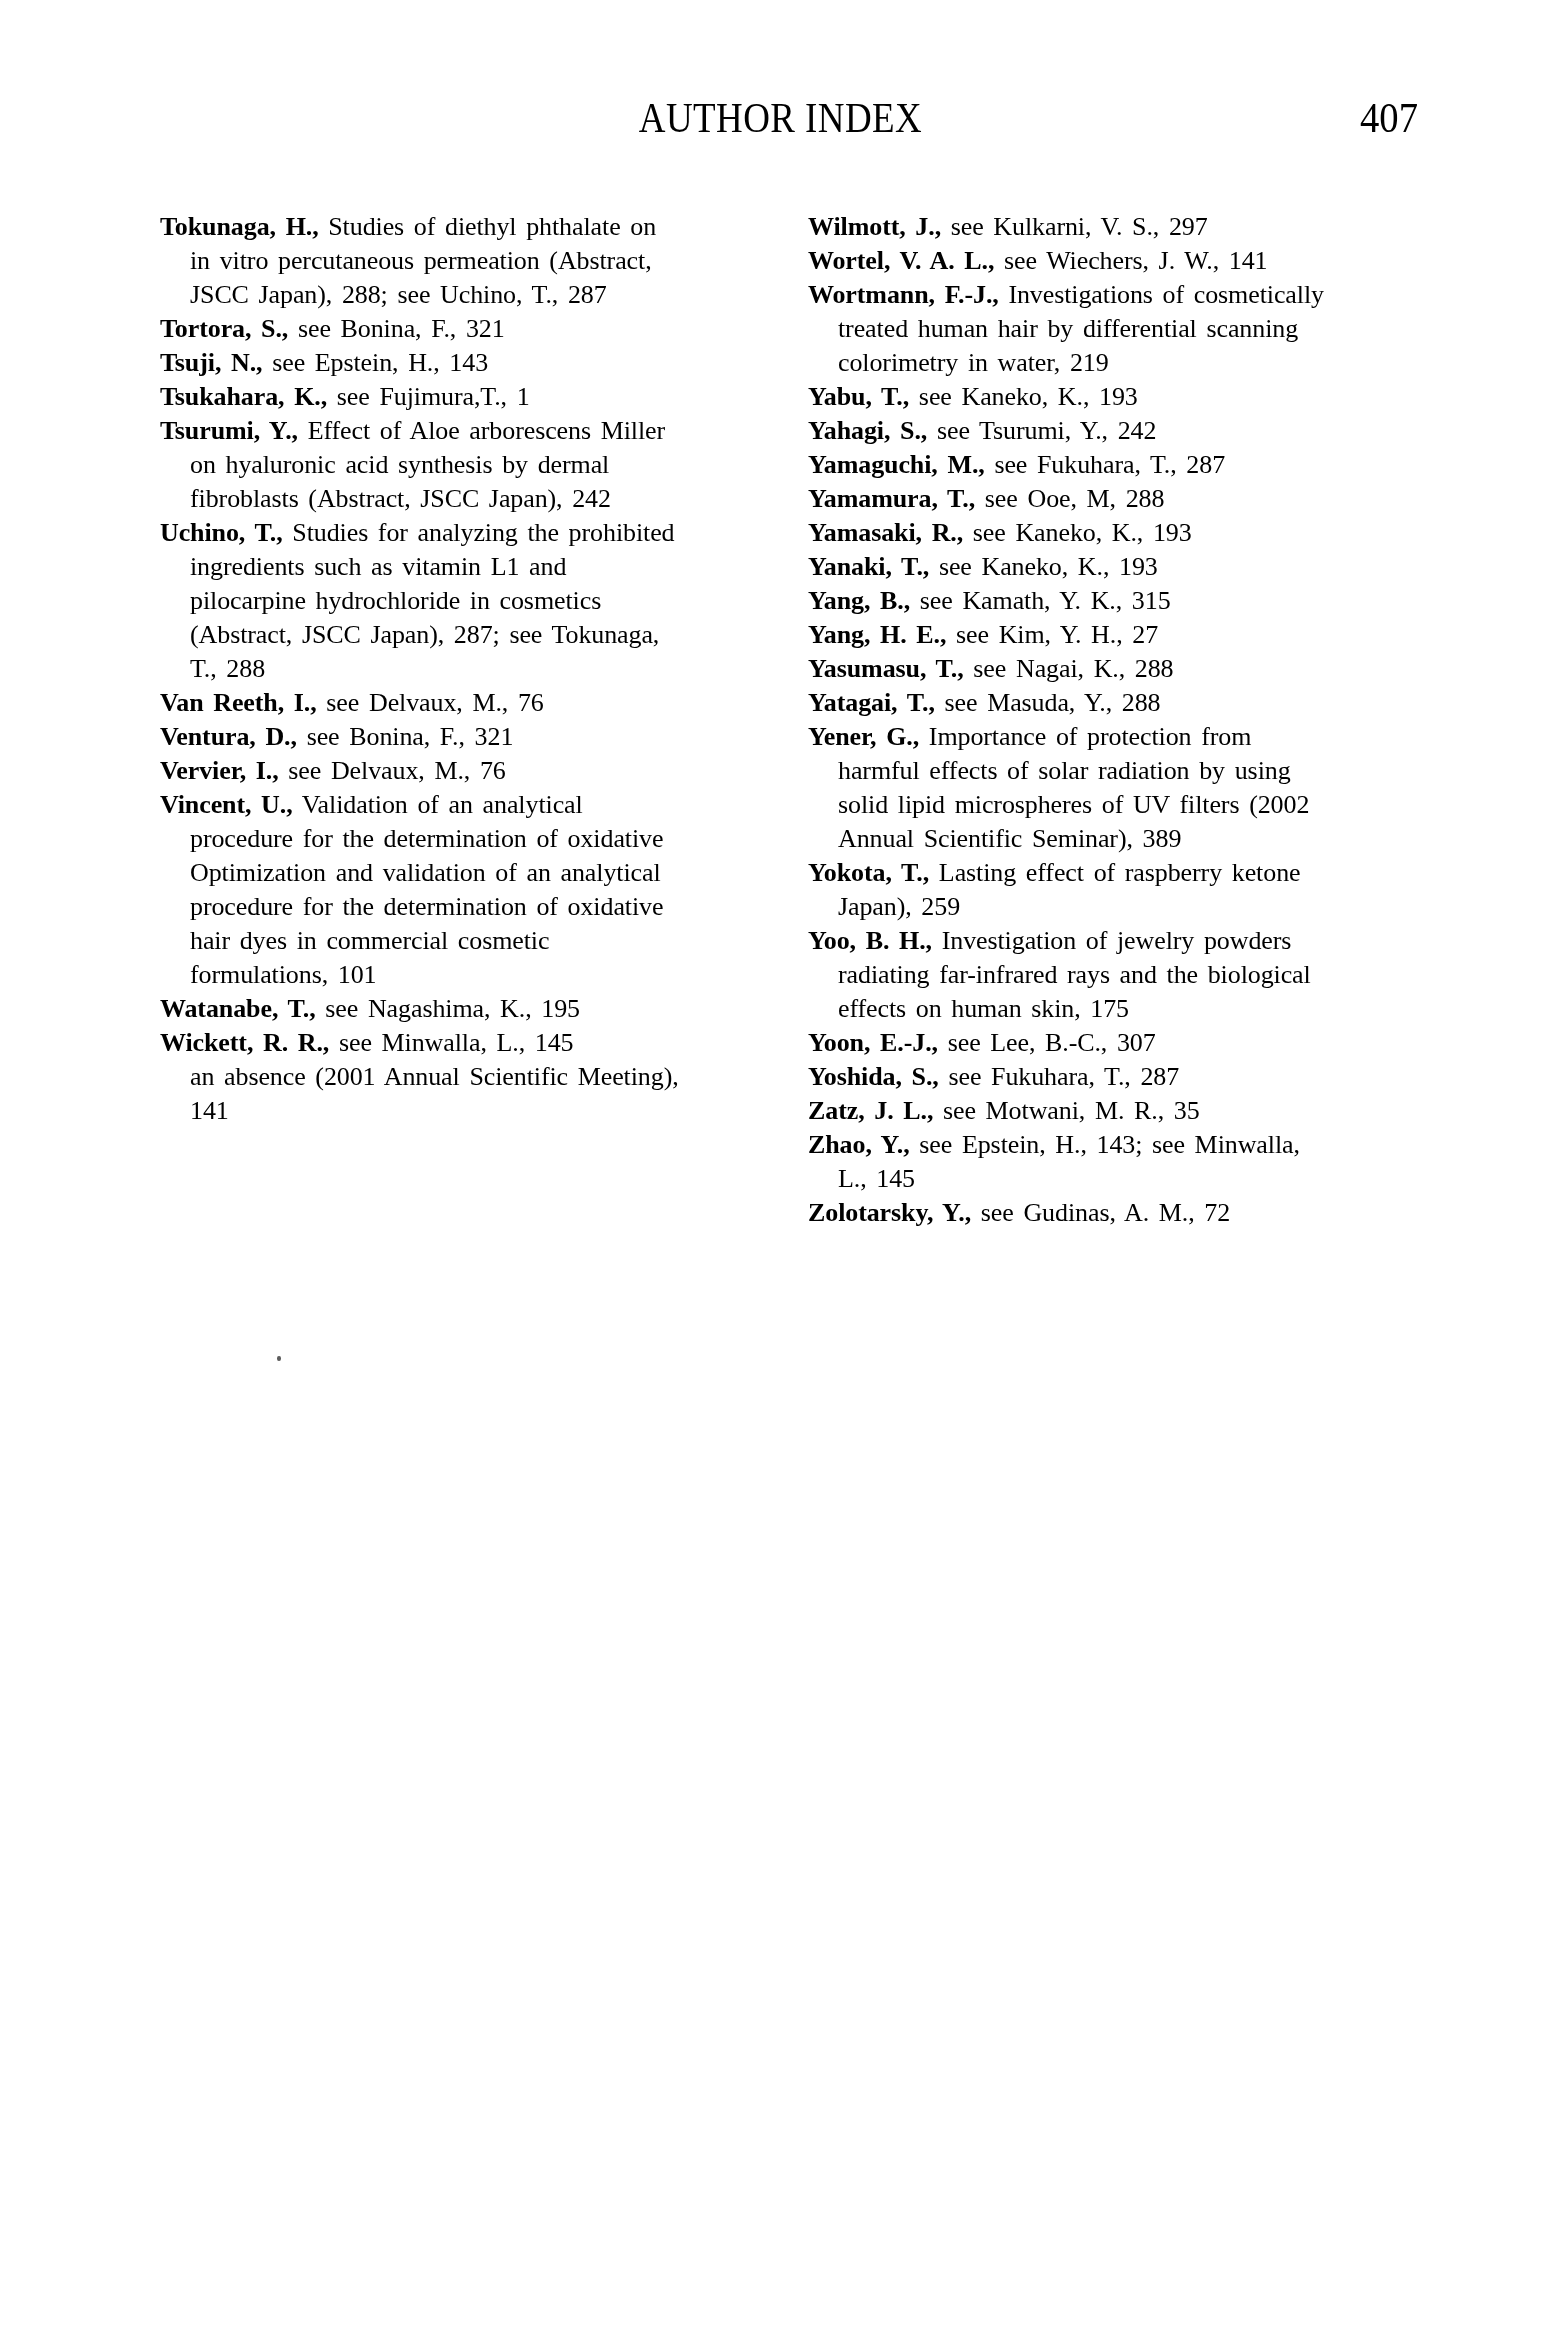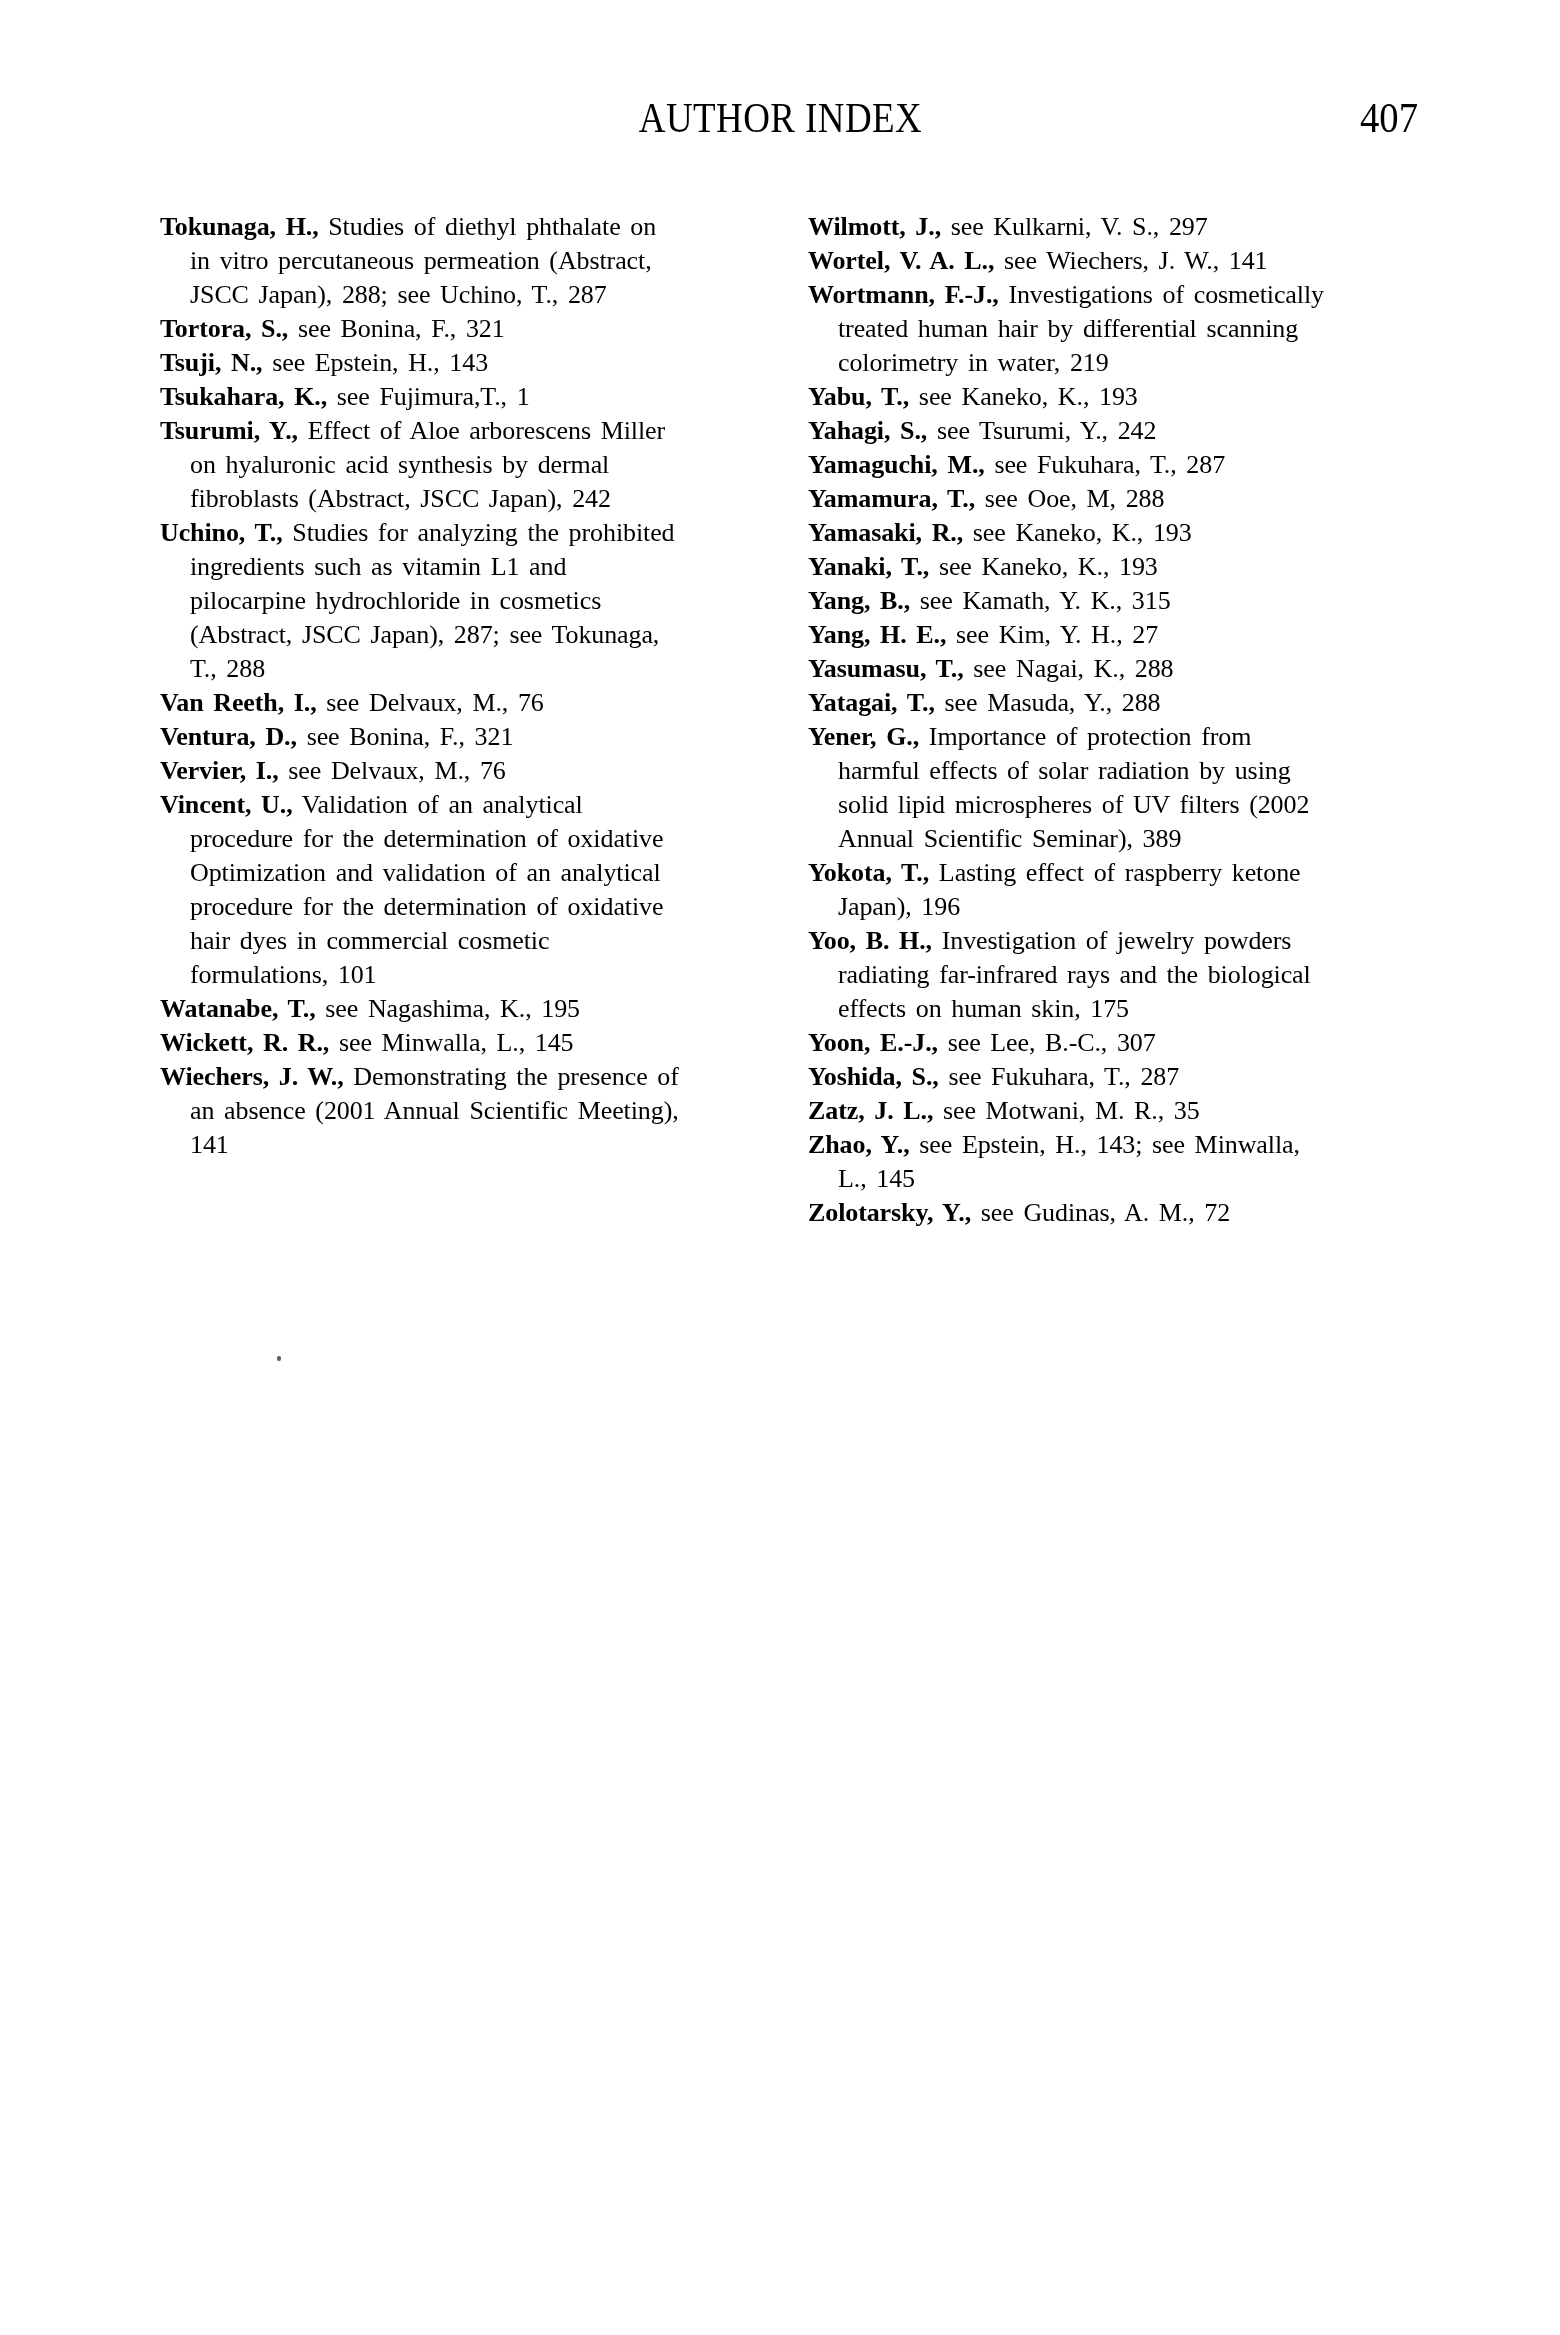--- a/index.html
+++ b/index.html
@@ -95,21 +95,20 @@
       <div class="line"><b>Ventura, D.,</b> see Bonina, F., 321</div>
       <div class="line"><b>Vervier, I.,</b> see Delvaux, M., 76</div>
       <div class="line"><b>Vincent, U.,</b> Validation of an analytical</div>
       <div class="line cont">procedure for the determination of oxidative</div>
       <div class="line cont">Optimization and validation of an analytical</div>
       <div class="line cont">procedure for the determination of oxidative</div>
       <div class="line cont">hair dyes in commercial cosmetic</div>
       <div class="line cont">formulations, 101</div>
       <div class="line"><b>Watanabe, T.,</b> see Nagashima, K., 195</div>
       <div class="line"><b>Wickett, R. R.,</b> see Minwalla, L., 145</div>
-      <div class="line"><b>Wiechers, J. W.,</b> Demonstrating the presence of</div>
       <div class="line cont">an absence (2001 Annual Scientific Meeting),</div>
       <div class="line cont">141</div>
     </div>
 
   <div class="col col-right" id="col-right">
       <div class="line"><b>Wilmott, J.,</b> see Kulkarni, V. S., 297</div>
       <div class="line"><b>Wortel, V. A. L.,</b> see Wiechers, J. W., 141</div>
       <div class="line"><b>Wortmann, F.-J.,</b> Investigations of cosmetically</div>
       <div class="line cont">treated human hair by differential scanning</div>
       <div class="line cont">colorimetry in water, 219</div>
@@ -121,21 +120,21 @@
       <div class="line"><b>Yanaki, T.,</b> see Kaneko, K., 193</div>
       <div class="line"><b>Yang, B.,</b> see Kamath, Y. K., 315</div>
       <div class="line"><b>Yang, H. E.,</b> see Kim, Y. H., 27</div>
       <div class="line"><b>Yasumasu, T.,</b> see Nagai, K., 288</div>
       <div class="line"><b>Yatagai, T.,</b> see Masuda, Y., 288</div>
       <div class="line"><b>Yener, G.,</b> Importance of protection from</div>
       <div class="line cont">harmful effects of solar radiation by using</div>
       <div class="line cont">solid lipid microspheres of UV filters (2002</div>
       <div class="line cont">Annual Scientific Seminar), 389</div>
       <div class="line"><b>Yokota, T.,</b> Lasting effect of raspberry ketone</div>
-      <div class="line cont">Japan), 196</div>
+      <div class="line cont">Japan), 259</div>
       <div class="line"><b>Yoo, B. H.,</b> Investigation of jewelry powders</div>
       <div class="line cont">radiating far-infrared rays and the biological</div>
       <div class="line cont">effects on human skin, 175</div>
       <div class="line"><b>Yoon, E.-J.,</b> see Lee, B.-C., 307</div>
       <div class="line"><b>Yoshida, S.,</b> see Fukuhara, T., 287</div>
       <div class="line"><b>Zatz, J. L.,</b> see Motwani, M. R., 35</div>
       <div class="line"><b>Zhao, Y.,</b> see Epstein, H., 143; see Minwalla,</div>
       <div class="line cont">L., 145</div>
       <div class="line"><b>Zolotarsky, Y.,</b> see Gudinas, A. M., 72</div>
     </div>

